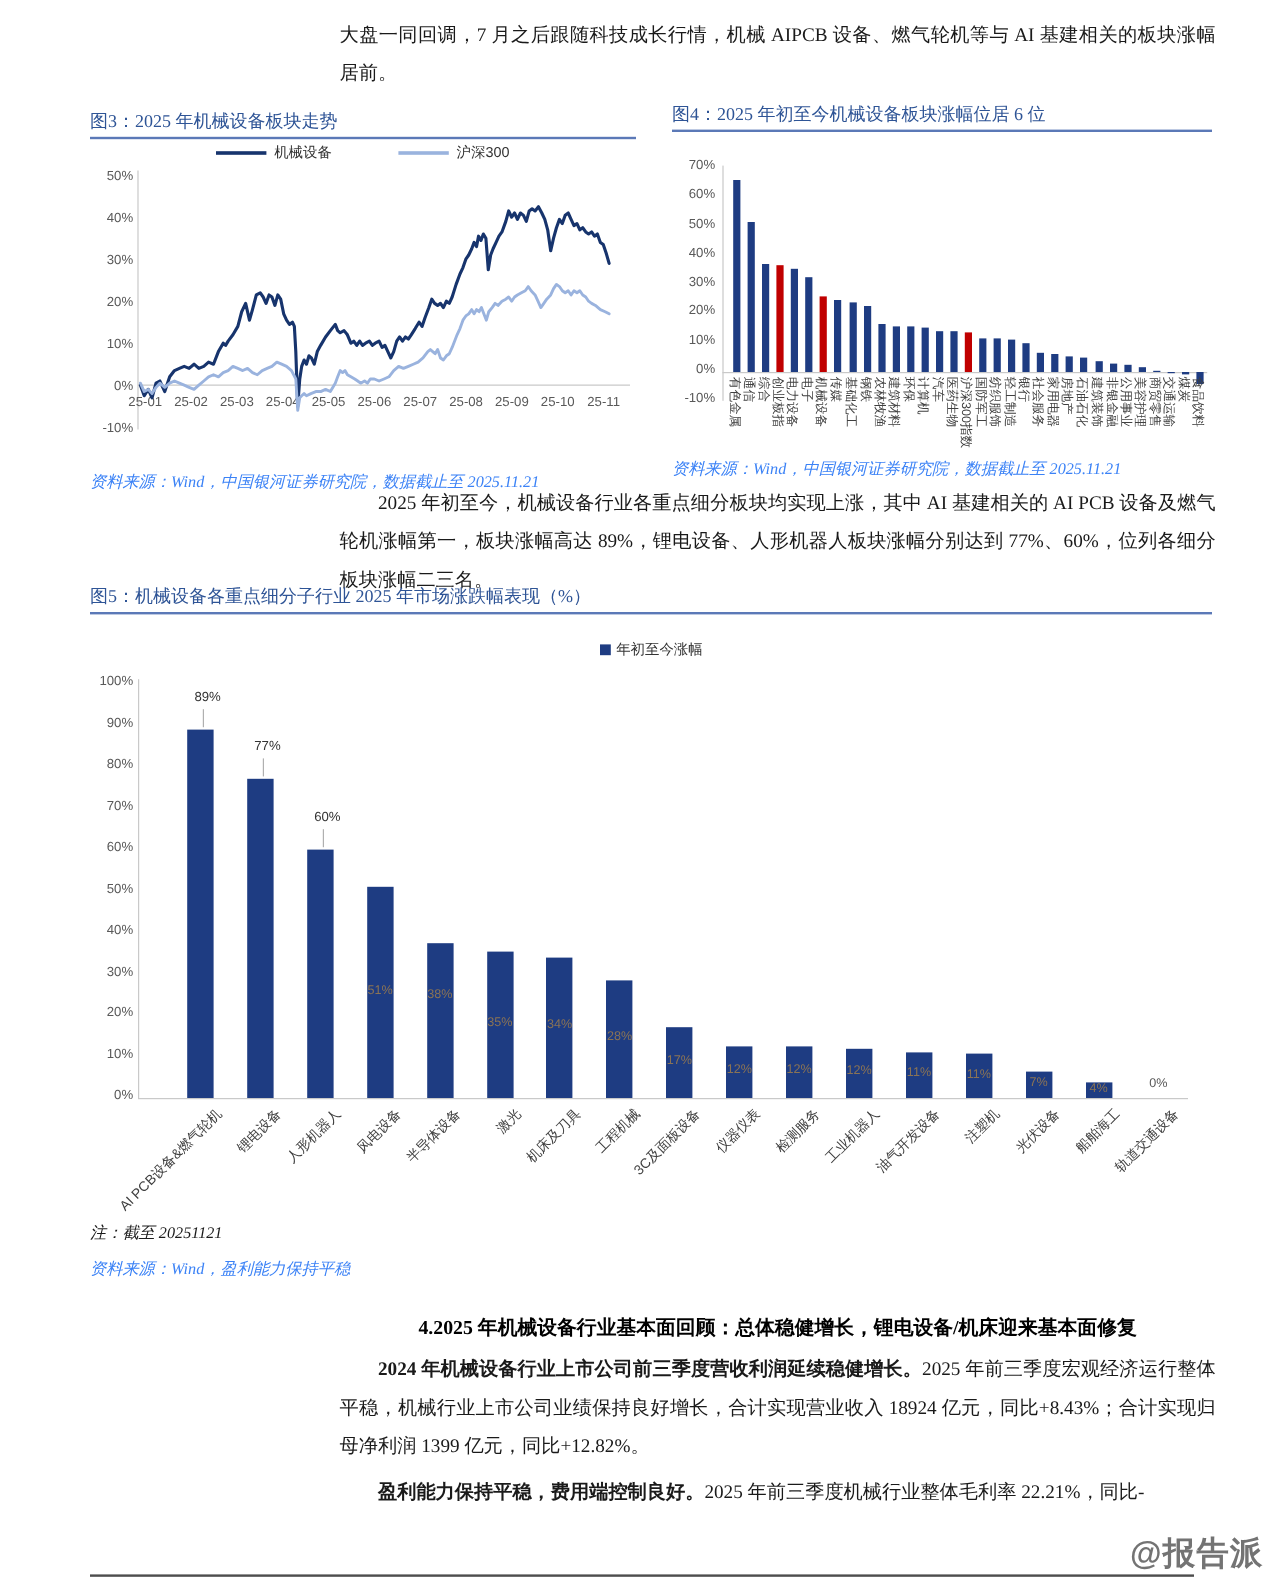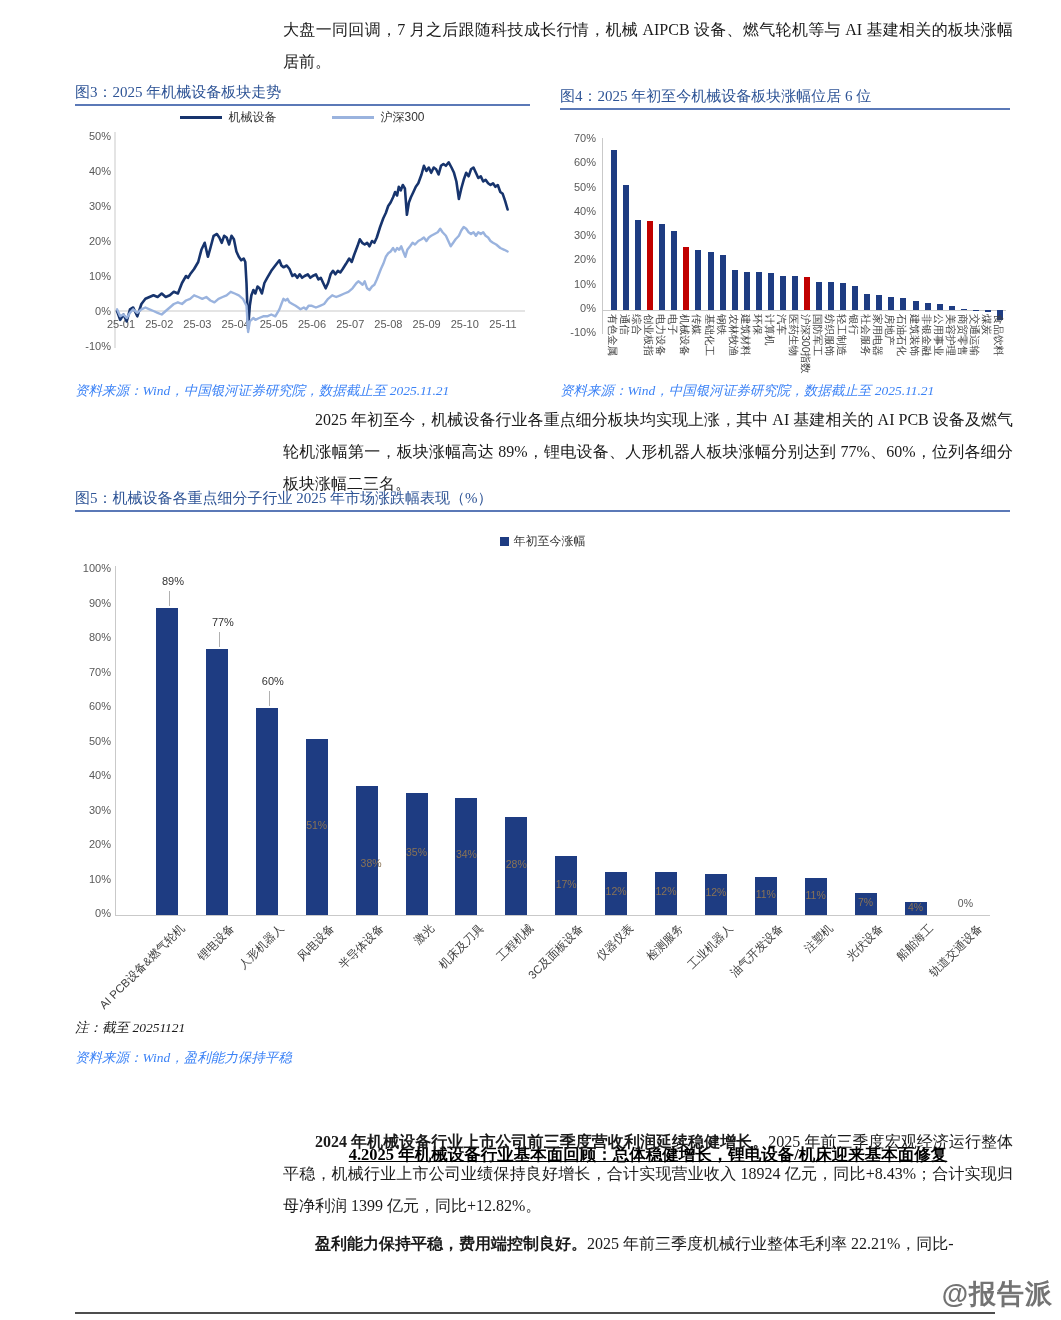--- a/index.html
+++ b/index.html
@@ -38,21 +38,21 @@
        color:#737373;letter-spacing:1px;}
   .bottom-rule{position:absolute;left:75px;top:1312px;width:920px;height:2px;background:#4d4d4d;}
 </style>
 </head>
 <body>
 
 <div class="page">
 
   <p class="body-p no-indent" style="top:14px;">大盘一同回调，7 月之后跟随科技成长行情，机械 AIPCB 设备、燃气轮机等与 AI 基建相关的板块涨幅居前。</p>
 
-  <section class="fig-panel" style="left:75px;top:82px;width:455px;">
+  <section class="fig-panel" style="left:75px;top:92px;width:455px;">
     <div class="fig-title">图3：2025 年机械设备板块走势</div>
     <div class="fig-rule"></div>
     <div class="legend-row">
       <span class="leg-item">
         <span class="leg-line" style="border-top:3.5px solid #17346d;"></span>
         <span>机械设备</span>
       </span>
       <span class="leg-item">
         <span class="leg-line" style="border-top:3.5px solid #9ab3de;"></span>
         <span>沪深300</span>
@@ -204,21 +204,21 @@
         <div class="leader" style="left: 143.9px; top: 118.35px; height: 15px;"></div>
         <div class="c45" style="top: 407px; right: 783.1px;">锂电设备</div>
         <div class="bar" style="left: 180.8px; top: 194px; width: 22px; height: 207px; background: rgb(30, 60, 130);"></div>
         <div class="vlab-out" style="left: 175.8px; top: 161px;">60%</div>
         <div class="leader" style="left: 193.8px; top: 177px; height: 15px;"></div>
         <div class="c45" style="top: 407px; right: 733.2px;">人形机器人</div>
         <div class="bar" style="left: 230.7px; top: 225.05px; width: 22px; height: 175.95px; background: rgb(30, 60, 130);"></div>
         <div class="vlab-in" style="left: 226.7px; top: 305.025px;">51%</div>
         <div class="c45" style="top: 407px; right: 683.3px;">风电设备</div>
         <div class="bar" style="left: 280.6px; top: 271.625px; width: 22px; height: 129.375px; background: rgb(30, 60, 130);"></div>
-        <div class="vlab-in" style="left: 276.6px; top: 343px; text-align: right;">38%</div>
+        <div class="vlab-in" style="left: 276.6px; top: 309px;">38%</div>
         <div class="c45" style="top: 407px; right: 633.4px;">半导体设备</div>
         <div class="bar" style="left: 330.5px; top: 278.525px; width: 22px; height: 122.475px; background: rgb(30, 60, 130);"></div>
         <div class="vlab-in" style="left: 326.5px; top: 331.762px;">35%</div>
         <div class="c45" style="top: 407px; right: 583.5px;">激光</div>
         <div class="bar" style="left: 380.4px; top: 283.7px; width: 22px; height: 117.3px; background: rgb(30, 60, 130);"></div>
         <div class="vlab-in" style="left: 376.4px; top: 334.35px;">34%</div>
         <div class="c45" style="top: 407px; right: 533.6px;">机床及刀具</div>
         <div class="bar" style="left: 430.3px; top: 302.675px; width: 22px; height: 98.325px; background: rgb(30, 60, 130);"></div>
         <div class="vlab-in" style="left: 426.3px; top: 343.837px;">28%</div>
         <div class="c45" style="top: 407px; right: 483.7px;">工程机械</div>
@@ -246,21 +246,21 @@
         <div class="bar" style="left: 829.5px; top: 388.235px; width: 22px; height: 12.765px; background: rgb(30, 60, 130);"></div>
         <div class="vlab-in" style="left: 825.5px; top: 386.618px;">4%</div>
         <div class="c45" style="top: 407px; right: 84.5px;">船舶海工</div>
         <div class="vlab-in" style="left: 875.4px; top: 383px; color: rgb(89, 89, 89);">0%</div>
         <div class="c45" style="top: 407px; right: 34.6px;">轨道交通设备</div>
       </div>
     <div class="note-line">注：截至 20251121</div>
     <div class="source-line" style="margin-top:12px;">资料来源：Wind，盈利能力保持平稳</div>
   </section>
 
-  <h2 class="section-heading" style="top:1144px;text-decoration:underline;">4.2025 年机械设备行业基本面回顾：总体稳健增长，锂电设备/机床迎来基本面修复</h2>
+  <h2 class="section-heading" style="top:1096px;">4.2025 年机械设备行业基本面回顾：总体稳健增长，锂电设备/机床迎来基本面修复</h2>
 
   <p class="body-p" style="top:1126px;"><b>2024 年机械设备行业上市公司前三季度营收利润延续稳健增长。</b><span>2025 年前三季度宏观经济运行整体平稳，机械行业上市公司业绩保持良好增长，合计实现营业收入 18924 亿元，同比+8.43%；合计实现归母净利润 1399 亿元，同比+12.82%。</span></p>
 
   <p class="body-p" style="top:1228px;"><b>盈利能力保持平稳，费用端控制良好。</b><span>2025 年前三季度机械行业整体毛利率 22.21%，同比-</span></p>
 
   <div class="bottom-rule"></div>
   <div class="watermark">@报告派</div>
 
 </div>
 

